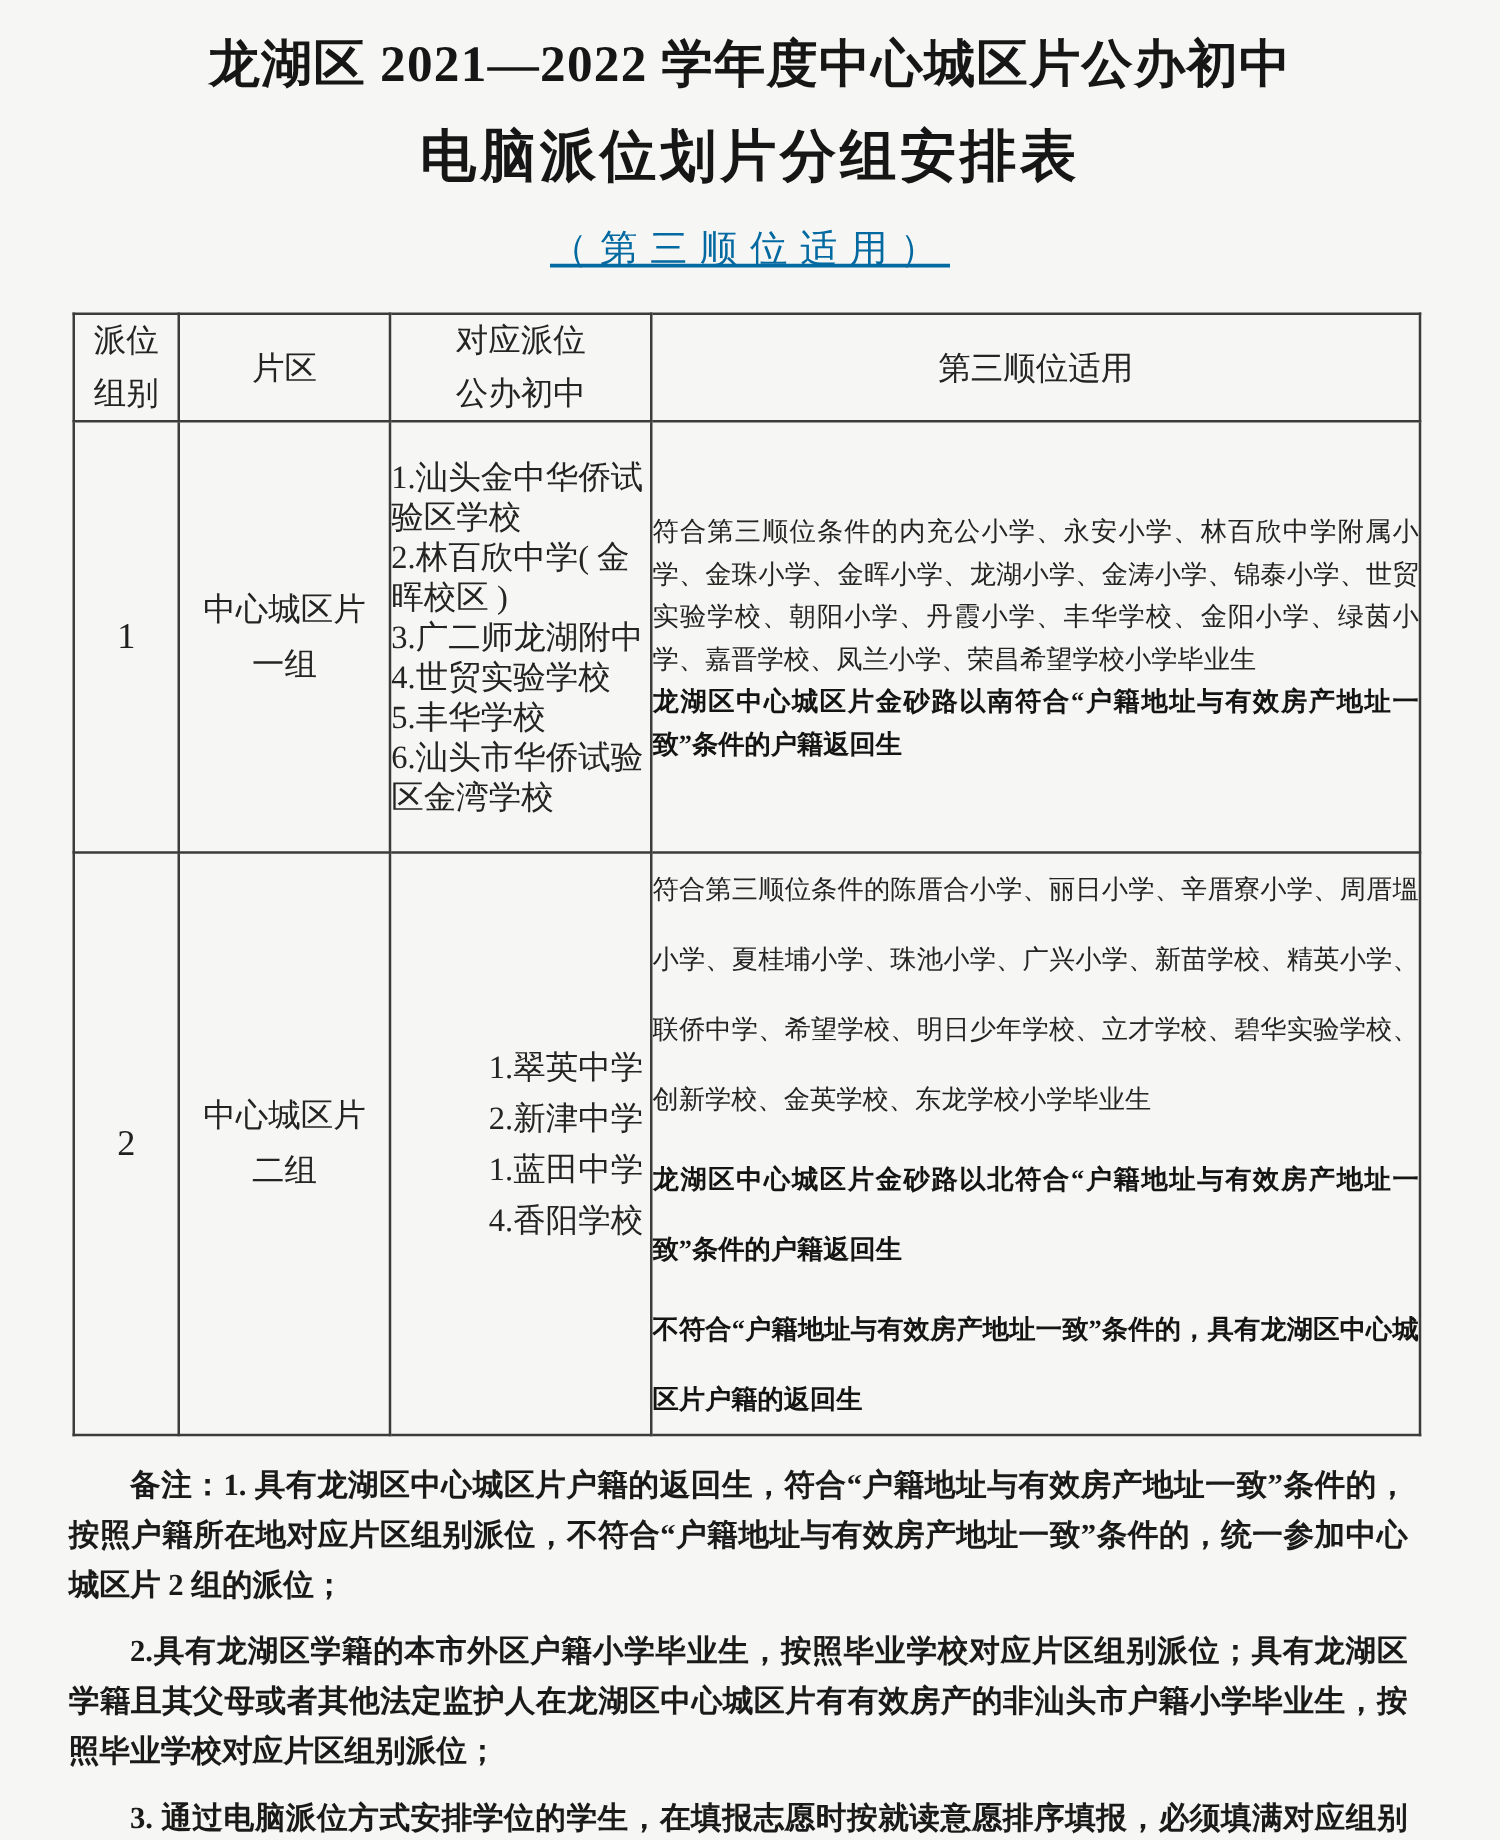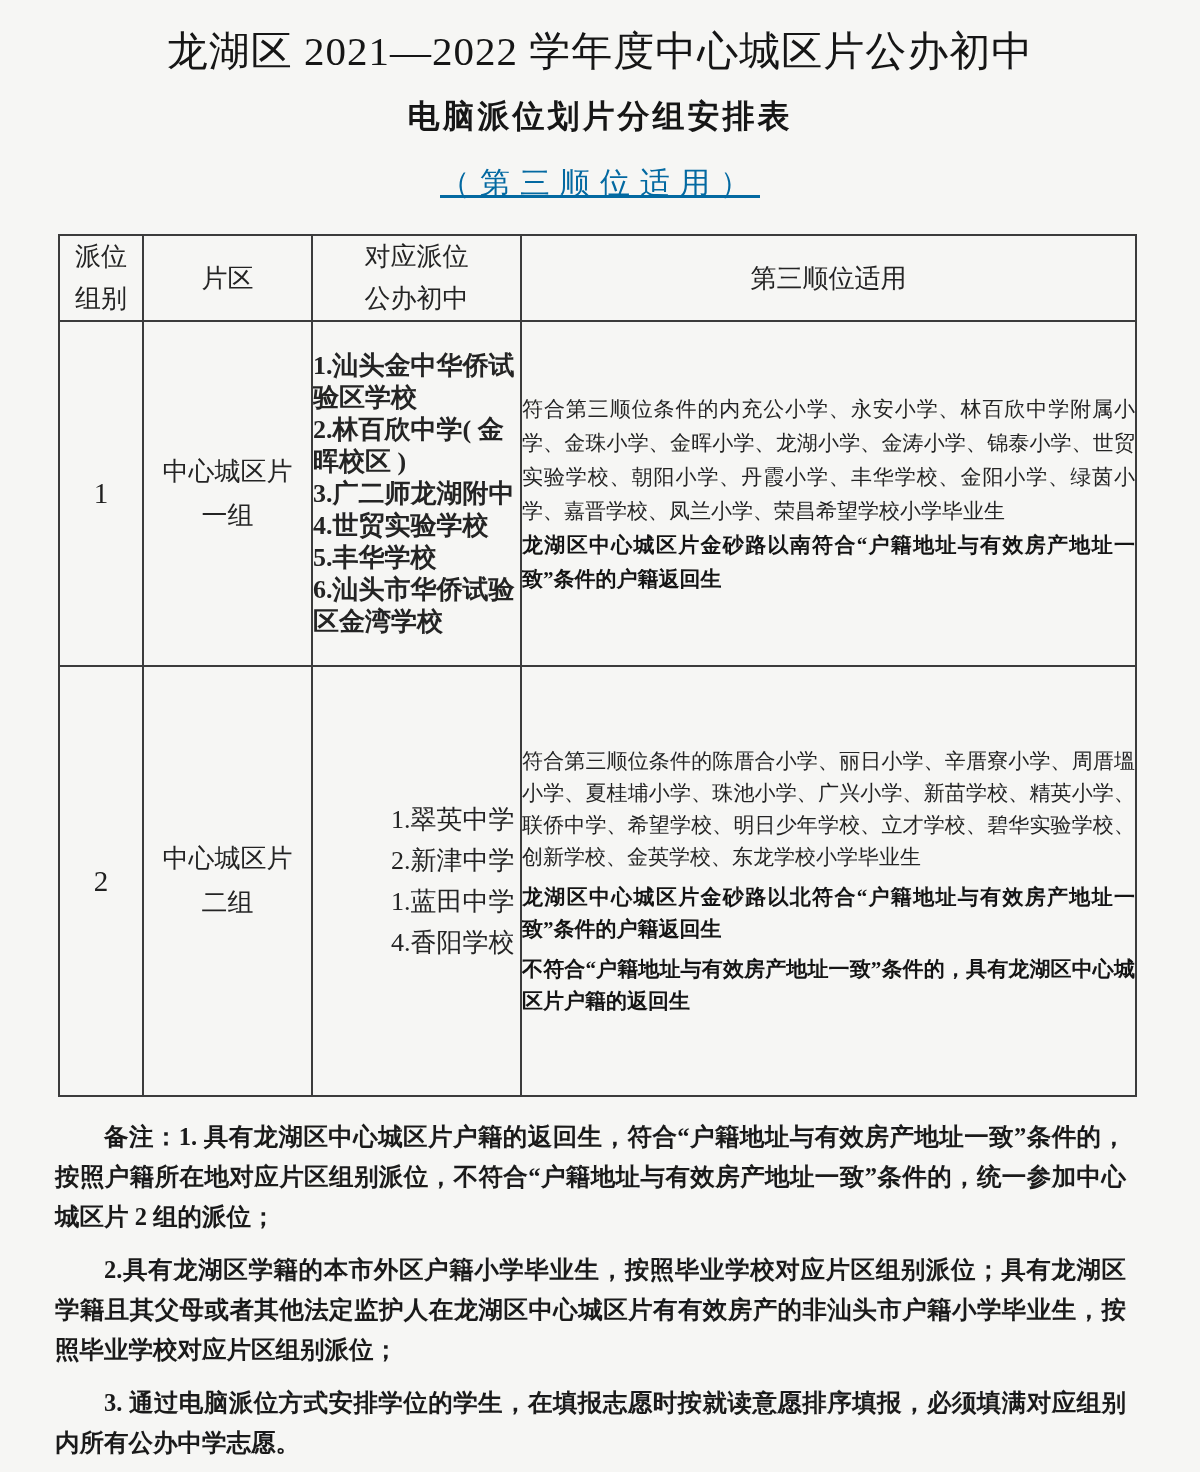--- a/index.html
+++ b/index.html
@@ -19,27 +19,27 @@
     position: absolute;
     inset: 0;
   }
   
   .title-block {
     text-align: center;
     padding-top: 24px;
   }
   .title-line1 {
     font-size: 41px;
-    font-weight: 400;
+    font-weight: 700;
     letter-spacing: 1px;
     margin: 0 0 16px 0;
     color: #161616;
   }
   .title-line2 {
-    font-size: 32px;
+    font-size: 45px;
     font-weight: 700;
     letter-spacing: 3px;
     margin: 0 0 24px 0;
     color: #161616;
   }
   .title-line3 {
     font-size: 30px;
     font-weight: 400;
     letter-spacing: 10px;
     color: #0369a1;
@@ -84,33 +84,33 @@
     font-size: 26px;
     color: #242424;
   }
   td.cell-district div { line-height: 44px; }
   td.cell-schools {
     vertical-align: middle;
     font-size: 26px;
     color: #242424;
     padding: 4px 4px 4px 8px;
   }
-  tr.row-1 td.cell-schools .school { line-height: 32px; margin: 0; font-weight: bold; }
+  tr.row-1 td.cell-schools .school { line-height: 32px; margin: 0; }
   tr.row-2 td.cell-schools { padding-left: 78px; }
   tr.row-2 td.cell-schools .school { line-height: 41px; margin: 0; }
   td.cell-participants {
     vertical-align: middle;
     font-size: 21px;
     color: #242424;
     padding: 8px 16px 8px 14px;
     text-align: justify;
   }
   td.cell-participants p { margin: 0; }
   tr.row-1 td.cell-participants p { line-height: 34px; }
-  tr.row-2 td.cell-participants p { line-height: 32px; }
+  tr.row-2 td.cell-participants p { line-height: 56px; }
   tr.row-2 td.cell-participants p + p { margin-top: 8px; }
   td.cell-participants p.bold { font-weight: 700; color: #141414; }
   
   .notes {
     margin: 20px 60px 0 55px;
     font-size: 24.5px;
     font-weight: 700;
     color: #1a1a1a;
     text-align: justify;
   }

